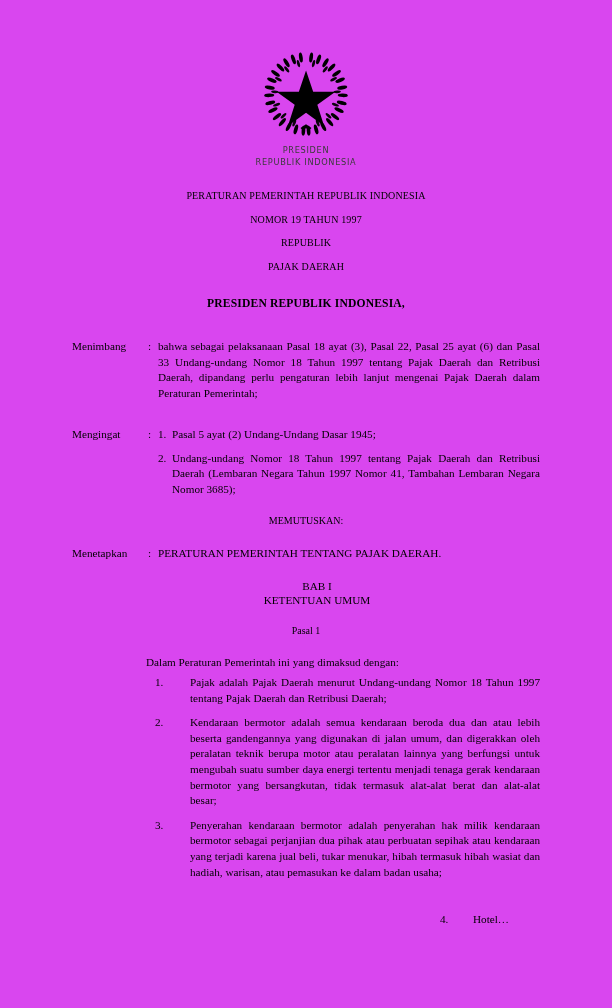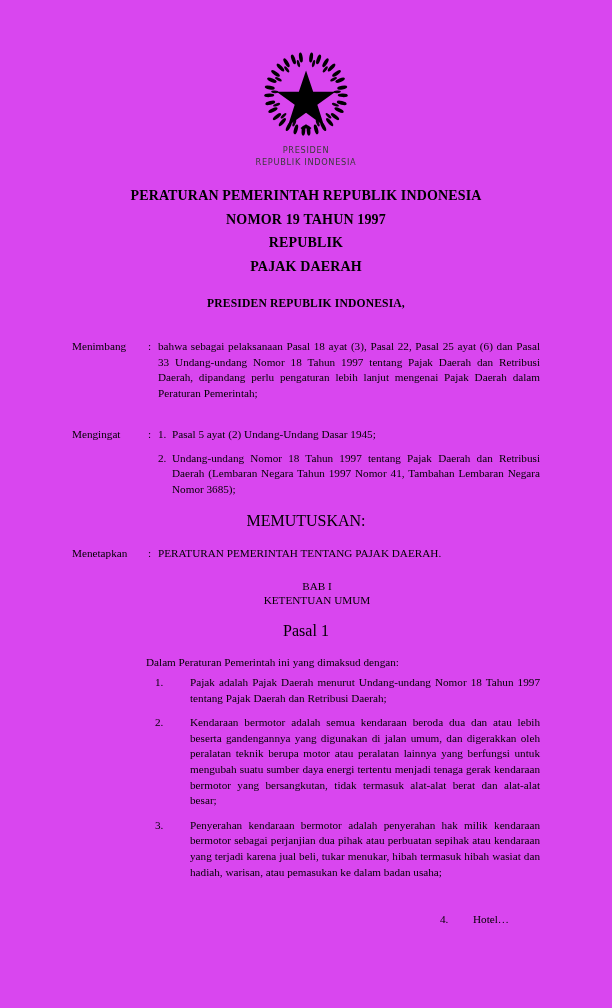--- a/index.html
+++ b/index.html
@@ -46,22 +46,22 @@
 
   
   .title-block {
     position: absolute;
     top: 184px;
     left: 0;
     width: 612px;
     text-align: center;
   }
   .title-line {
-    font-weight: bold;
-    font-size: 14px;
+    font-weight: normal;
+    font-size: 10px;
     line-height: 23.5px;
     letter-spacing: 0.15px;
   }
 
   
   .president-header {
     position: absolute;
     top: 297px;
     left: 0;
     width: 612px;
@@ -120,21 +120,21 @@
     left: 0;
     top: 0;
   }
 
   
   .centered-line {
     position: absolute;
     left: 0;
     width: 612px;
     text-align: center;
-    font-size: 16px;
+    font-size: 10px;
     line-height: 15.6px;
   }
 
   .bab-block {
     position: absolute;
     left: 0;
     width: 612px;
     text-align: center;
     font-size: 11.2px;
     line-height: 14.2px;

